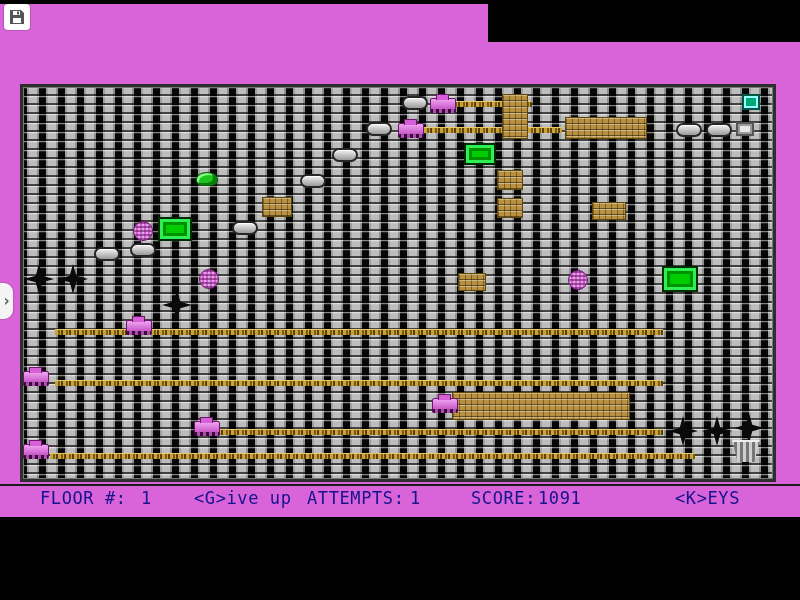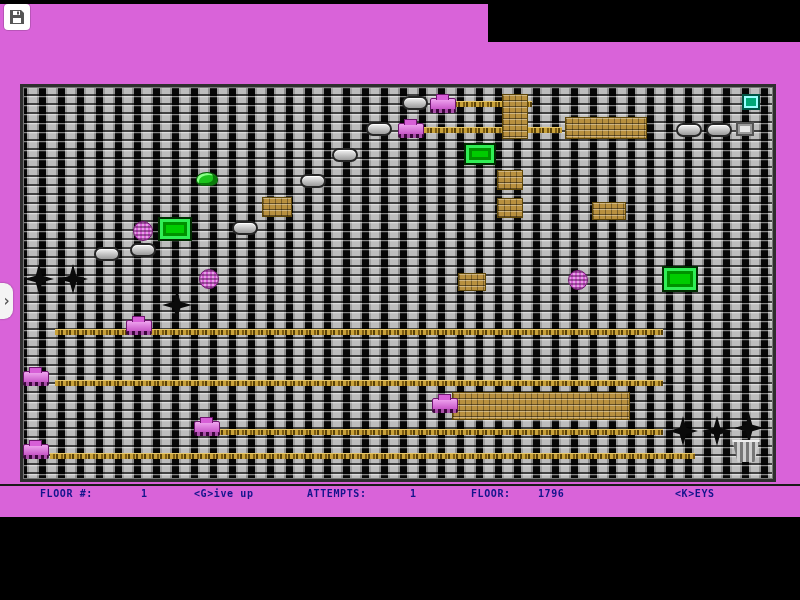--- a/index.html
+++ b/index.html
@@ -70,21 +70,21 @@
 
   .sp-bug{width:22px;height:14px;background:#1cc41c;border:1px solid #0a5a0a;border-radius:60% 60% 45% 45%;
     box-shadow:inset -4px -2px 0 #0a7a0a, inset 2px 2px 0 #88ff88;}
 
   .sp-terminal{width:18px;height:16px;background:#00a878;border:2px solid #054;box-shadow:inset 0 0 0 2px #9ff;}
   .sp-monitor{width:18px;height:14px;background:#e6e6e6;border:2px solid #555;box-shadow:inset 0 0 0 2px #9a9a9a;}
 
   
   #status-divider{position:absolute;left:0;top:484px;width:800px;height:2px;background:#1a1a1a;}
   #status-bar{position:absolute;left:0;top:488px;width:728px;height:18px;
-    color:var(--status-text,#14148c);font-size:10px;font-weight:bold;letter-spacing:.6px;white-space:pre;}
+    color:var(--status-text,#14148c);font-size:17px;font-weight:normal;letter-spacing:.6px;white-space:pre;}
   #status-bar span{position:absolute;top:0;}
 </style>
 </head>
 <body>
 
 <div id="stage">
 
   <div id="screen"></div>
 
   <div id="playfield"></div>
@@ -139,22 +139,22 @@
     </div>
 
   <div id="status-divider"></div>
 
   <div id="status-bar">
     <span style="left:40px">FLOOR #:</span>
     <span style="left:141px">1</span>
     <span style="left:194px">&lt;G&gt;ive up</span>
     <span style="left:307px">ATTEMPTS:</span>
     <span style="left:410px">1</span>
-    <span style="left:471px">FLOOR:</span>
-    <span style="left:538px">1796</span>
+    <span style="left:471px">SCORE:</span>
+    <span style="left:538px">1091</span>
     <span style="left:675px">&lt;K&gt;EYS</span>
   </div>
 
   <div class="lb" id="lb-top"></div>
   <div class="lb" id="lb-topright"></div>
   <div class="lb" id="lb-bottom"></div>
 
   <div id="save-btn">
     <span style="display:flex;">
       <svg width="16" height="16" viewBox="0 0 16 16">

